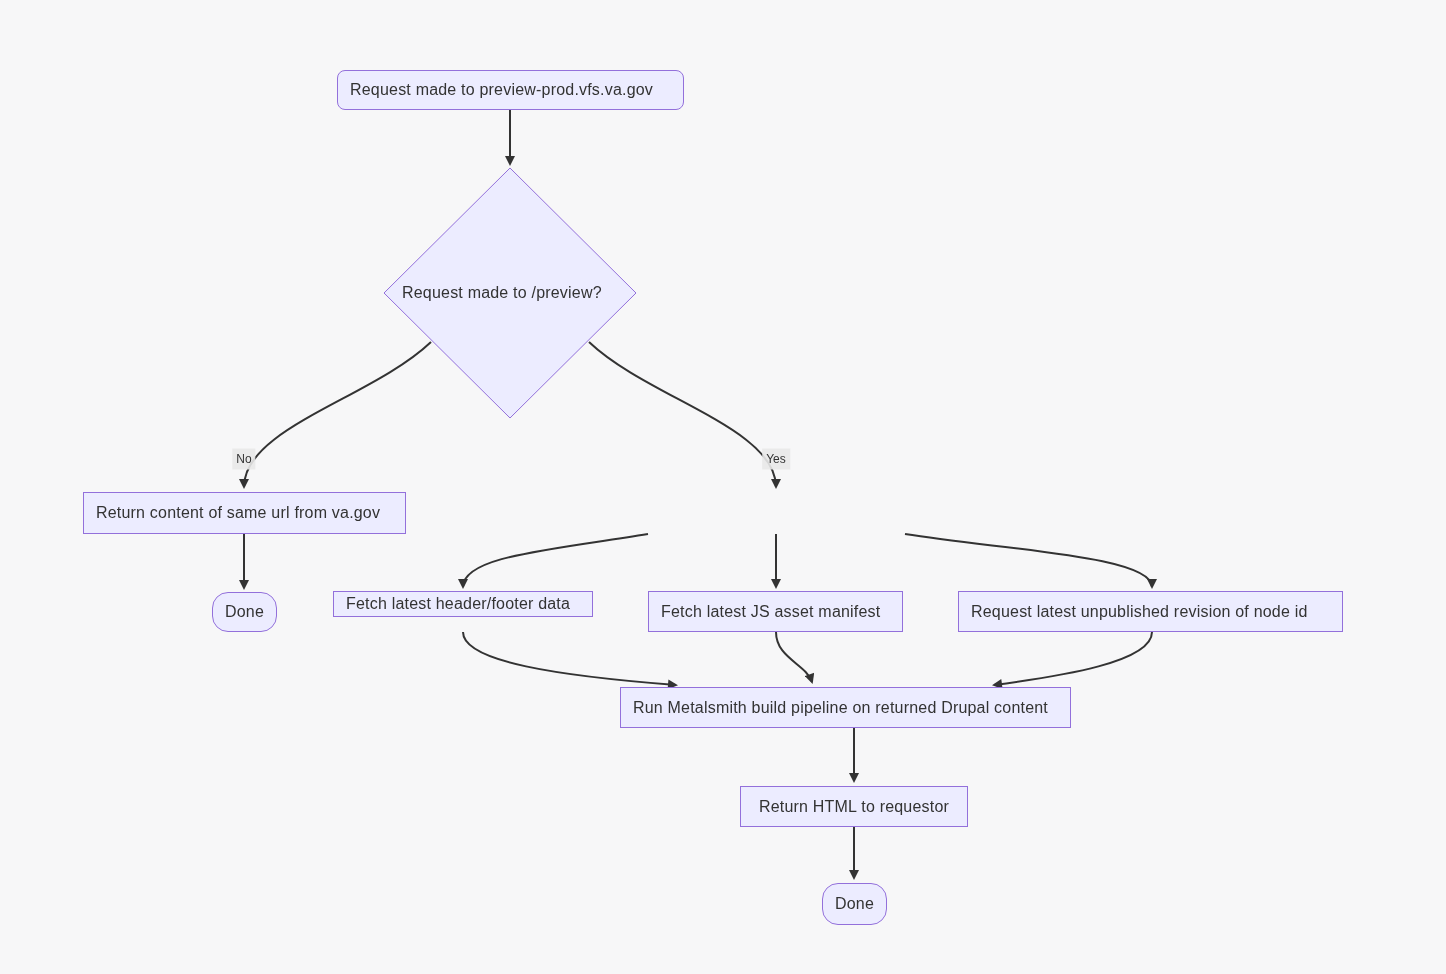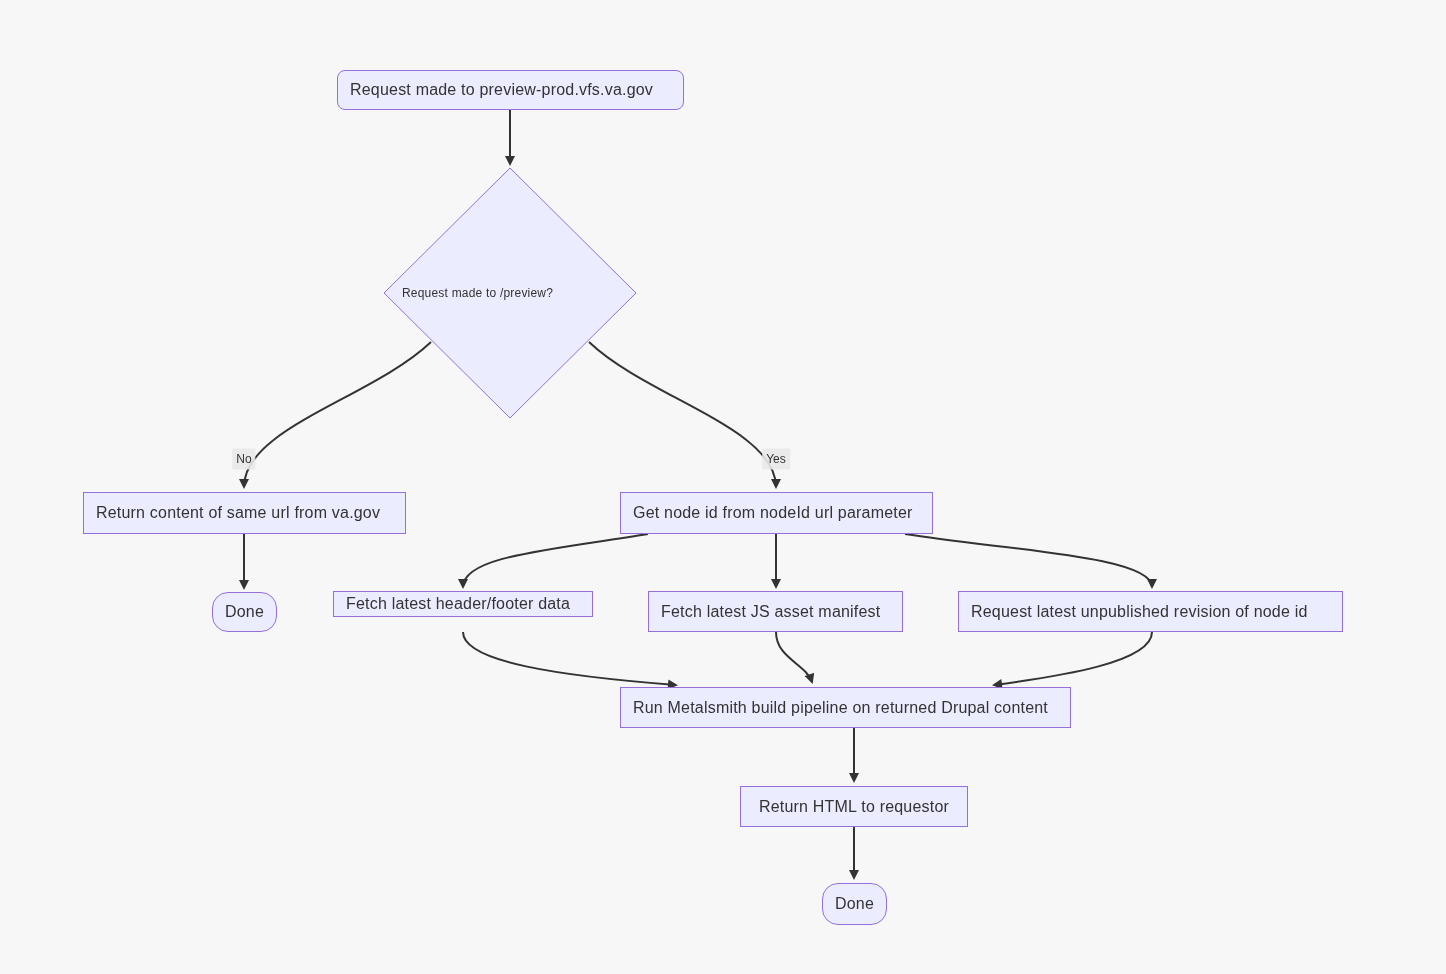--- a/index.html
+++ b/index.html
@@ -26,21 +26,21 @@
     align-items:center;
     justify-content:center;
     white-space:nowrap;
     overflow:hidden;
   }
   .node.lclip{justify-content:flex-start;padding-left:12px;}
   .node.round{border-radius:8px;}
   .node.pill{border-radius:16px;}
   .diamond-label{
     position:absolute;
-    color:#333;font-size:12px;letter-spacing:0.2px;
+    color:#333;font-size:16px;letter-spacing:0.2px;
     display:flex;align-items:center;justify-content:flex-start;
     white-space:nowrap;overflow:hidden;
     background:transparent;border:none;
   }
   .edge-label{
     position:absolute;
     transform:translate(-50%,-50%);
     background:rgba(232,232,232,0.9);
     color:#333;font-size:12px;
     padding:1px 4px;
@@ -92,21 +92,20 @@
   </svg>
 
   <div id="n-start" class="node round lclip">Request made to preview-prod.vfs.va.gov</div>
 
   <div id="n-decision-label" class="diamond-label">Request made to /preview?</div>
 
   <div id="n-return-content" class="node lclip">Return content of same url from va.gov</div>
 
   <div id="n-done-left" class="node pill">Done</div>
 
-  <div id="n-get-node-id" class="node lclip">Get node id from nodeId url parameter</div>
 
   <div id="n-fetch-header" class="node lclip">Fetch latest header/footer data</div>
 
   <div id="n-fetch-js" class="node lclip">Fetch latest JS asset manifest</div>
 
   <div id="n-request-revision" class="node lclip">Request latest unpublished revision of node id</div>
 
   <div id="n-run-metalsmith" class="node lclip">Run Metalsmith build pipeline on returned Drupal content</div>
 
   <div id="n-return-html" class="node">Return HTML to requestor</div>

